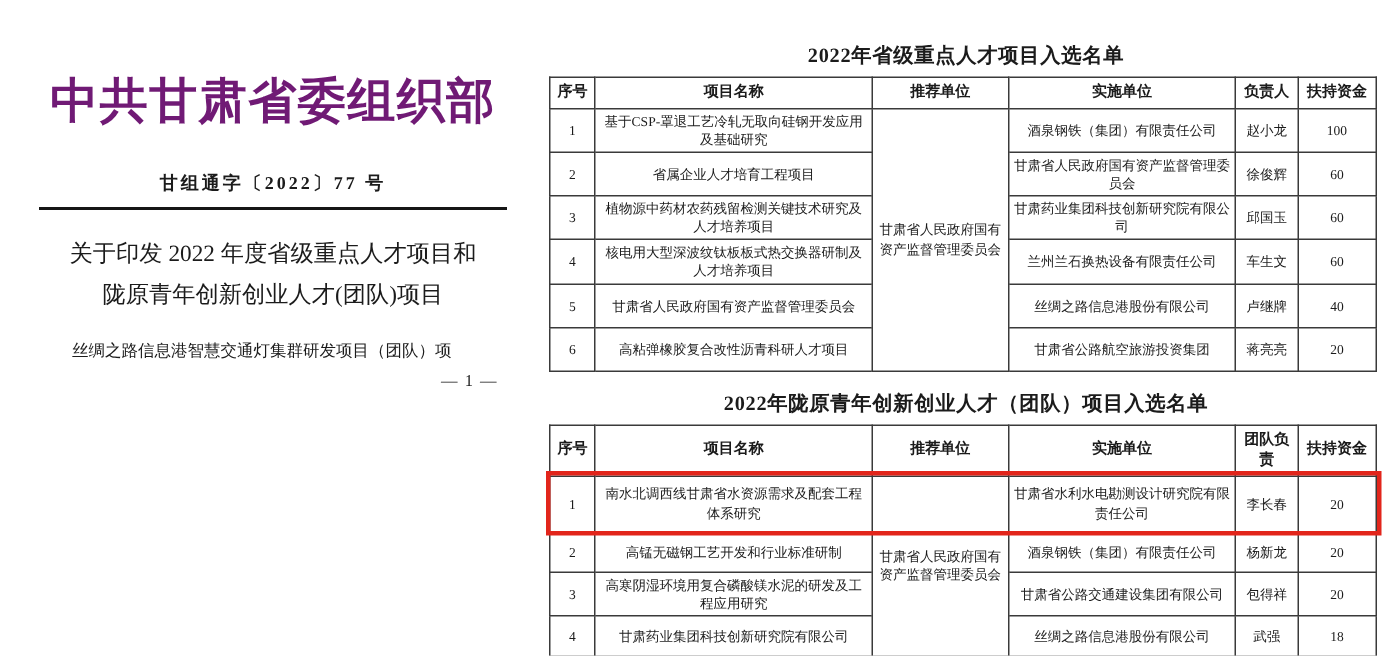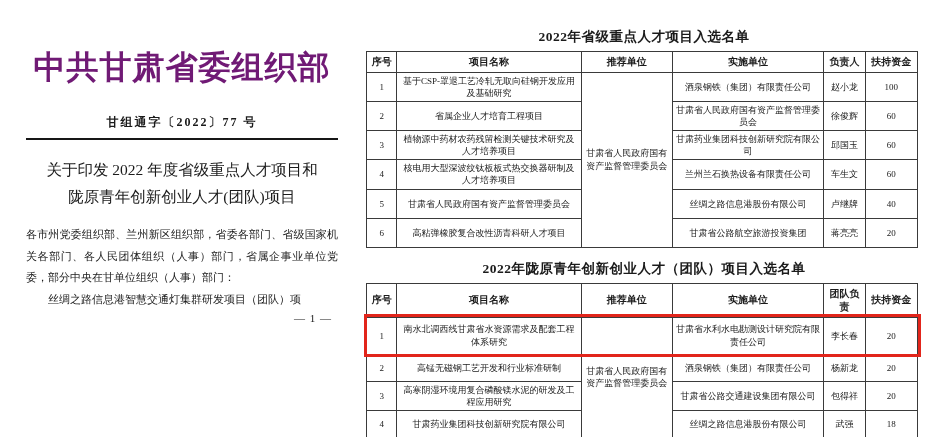--- a/index.html
+++ b/index.html
@@ -101,21 +101,20 @@
 
 <div class="left-page">
   <div class="org-title">中共甘肃省委组织部</div>
   <div class="doc-number">甘组通字〔2022〕77 号</div>
   <div class="red-rule"></div>
   <div class="notice-title">
     <div>关于印发 2022 年度省级重点人才项目和</div>
     <div>陇原青年创新创业人才(团队)项目</div>
   </div>
   <div class="body-text">
-    <p>各市州党委组织部、兰州新区组织部，省委各部门、省级国家机关各部门、各人民团体组织（人事）部门，省属企事业单位党委，部分中央在甘单位组织（人事）部门：</p>
     <p class="p-indent">丝绸之路信息港智慧交通灯集群研发项目（团队）项</p>
   </div>
   <div class="page-number">— 1 —</div>
 </div>
 
 <div class="right-panel">
 
   <div class="table-title t1-title">2022年省级重点人才项目入选名单</div>
   <table id="table1">
     <colgroup>

